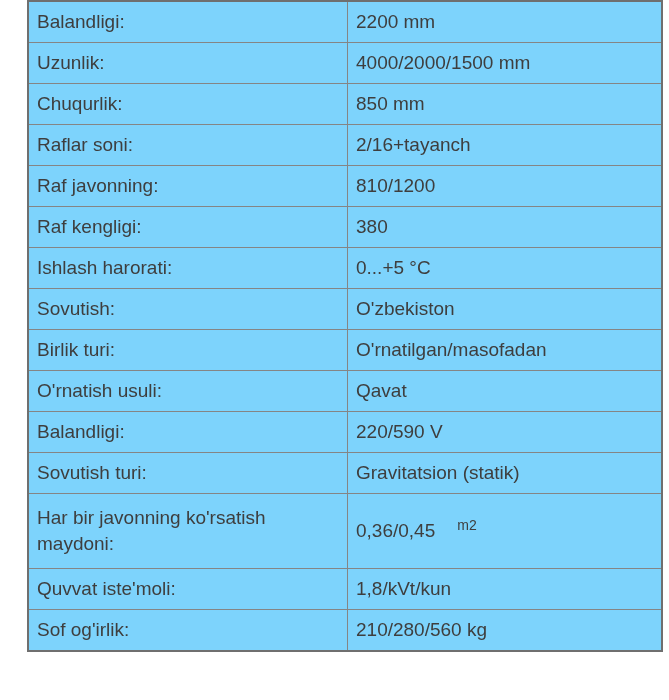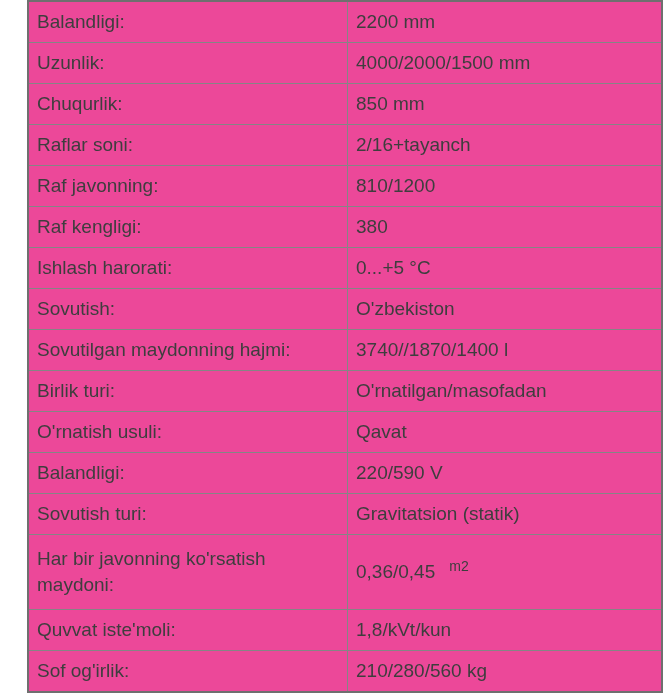--- a/index.html
+++ b/index.html
@@ -27,37 +27,37 @@
     border: 2px solid #6f6f6f;
   }
   table.spec-table td {
     border: 1px solid #858585;
     font-size: 19px;
     line-height: 26px;
     color: #3e3e3e;
     padding: 7px 8px 7px 8px;
     vertical-align: middle;
     height: 26px;
-    background: #ec4899;
+    background: #7dd3fc;
     overflow: hidden;
   }
   td.label-cell {
     width: 302px;
   }
   td.value-cell {
     width: 297px;
   }
   tr.tall-row td {
     height: 60px;
   }
   td.value-cell sup {
     font-size: 14px;
     line-height: 14px;
     vertical-align: 7px;
-    margin-left: 14px;
+    margin-left: 22px;
   }
 </style>
 </head>
 <body>
 
 <div class="spec-table-wrap">
   <table class="spec-table">
     <tbody>
       <tr>
         <td class="label-cell">Balandligi:</td>
@@ -85,24 +85,20 @@
       </tr>
       <tr>
         <td class="label-cell">Ishlash harorati:</td>
         <td class="value-cell">0...+5 °C</td>
       </tr>
       <tr>
         <td class="label-cell">Sovutish:</td>
         <td class="value-cell">O'zbekiston</td>
       </tr>
       <tr>
-        <td class="label-cell">Sovutilgan maydonning hajmi:</td>
-        <td class="value-cell">3740//1870/1400 l</td>
-      </tr>
-      <tr>
         <td class="label-cell">Birlik turi:</td>
         <td class="value-cell">O'rnatilgan/masofadan</td>
       </tr>
       <tr>
         <td class="label-cell">O'rnatish usuli:</td>
         <td class="value-cell">Qavat</td>
       </tr>
       <tr>
         <td class="label-cell">Balandligi:</td>
         <td class="value-cell">220/590 V</td>

